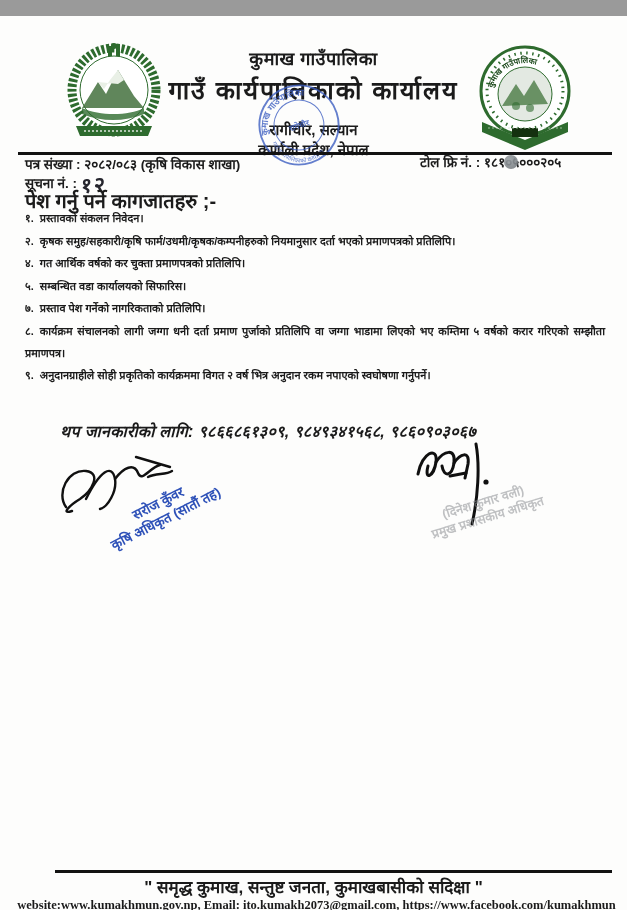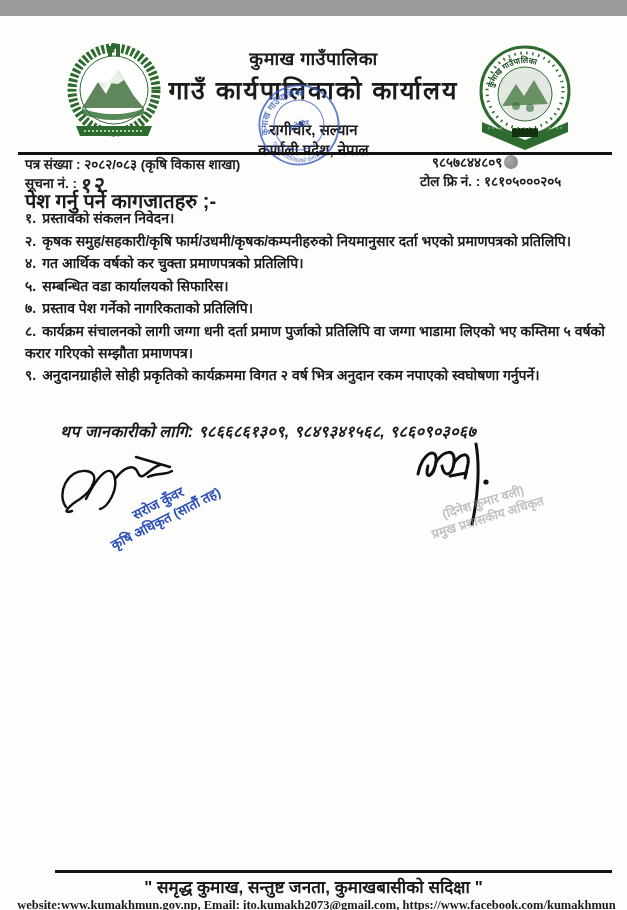--- a/index.html
+++ b/index.html
@@ -24,21 +24,21 @@
   .meta-right{left:420px;top:137px;font-size:13.5px;font-weight:700;line-height:19px;}
   .phone-line{padding-left:12px;}
   .handwrite{
     display:inline-block;font-size:21px;font-weight:700;color:#26262e;
     transform:rotate(-4deg) skewX(-6deg);letter-spacing:2px;vertical-align:-4px;
   }
   .ink-dot{left:504px;top:139px;width:14px;height:14px;border-radius:50%;
     background:radial-gradient(circle at 35% 35%,#9aa0a4,#6f7478);opacity:.9;}
   
   .heading{left:25px;top:171px;font-size:20px;font-weight:700;}
-  .doclist{left:25px;top:191px;width:580px;font-size:14px;font-weight:600;}
+  .doclist{left:25px;top:191px;width:580px;font-size:11px;font-weight:600;}
   .li{line-height:22px;text-align:justify;margin-bottom:.5px;}
   .li .num{padding-right:6px;}
   .more-info{left:60px;top:404px;font-size:16px;font-weight:700;font-style:italic;letter-spacing:.3px;}
   
   .sig{stroke:#101010;fill:none;stroke-linecap:round;}
   .sig-left{left:52px;top:433px;}
   .sig-right{left:406px;top:420px;}
   .stamp-left{
     left:62px;top:478px;width:200px;text-align:center;
     transform:rotate(-27deg);transform-origin:center;
@@ -124,21 +124,20 @@
   <div class="abs hr hr1"></div>
 
   <div class="abs meta-left">
     <div>पत्र संख्या : २०८२/०८३ (कृषि विकास शाखा)</div>
     <div>
       <span>सूचना नं. :</span>
       <span class="handwrite">१२</span>
     </div>
   </div>
   <div class="abs meta-right">
-    <div class="phone-line">९८५७८४४८०९</div>
     <div>टोल फ्रि नं. : १८१०५०००२०५</div>
   </div>
   <div class="abs ink-dot"></div>
 
   <div class="abs heading">पेश गर्नु पर्ने कागजातहरु ;-</div>
 
   <div class="abs doclist">
     <div class="li"><span class="num">१.</span><span>प्रस्तावको संकलन निवेदन।</span></div>
     <div class="li"><span class="num">२.</span><span>कृषक समुह/सहकारी/कृषि फार्म/उधमी/कृषक/कम्पनीहरुको नियमानुसार दर्ता भएको प्रमाणपत्रको प्रतिलिपि।</span></div>
     <div class="li"><span class="num">४.</span><span>गत आर्थिक वर्षको कर चुक्ता प्रमाणपत्रको प्रतिलिपि।</span></div>

